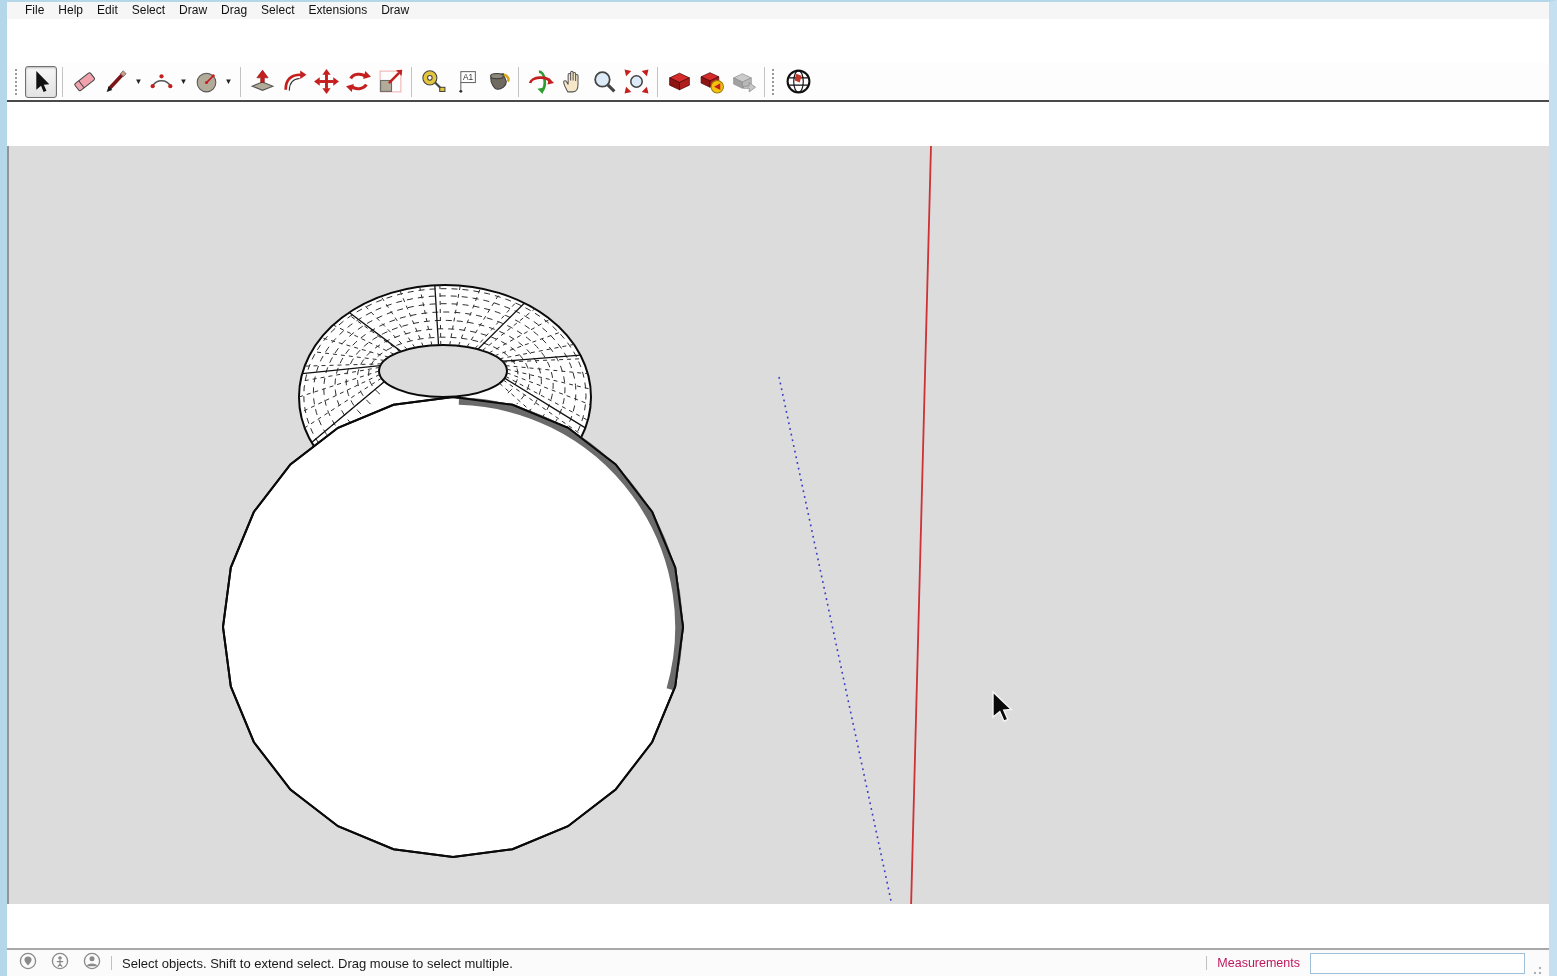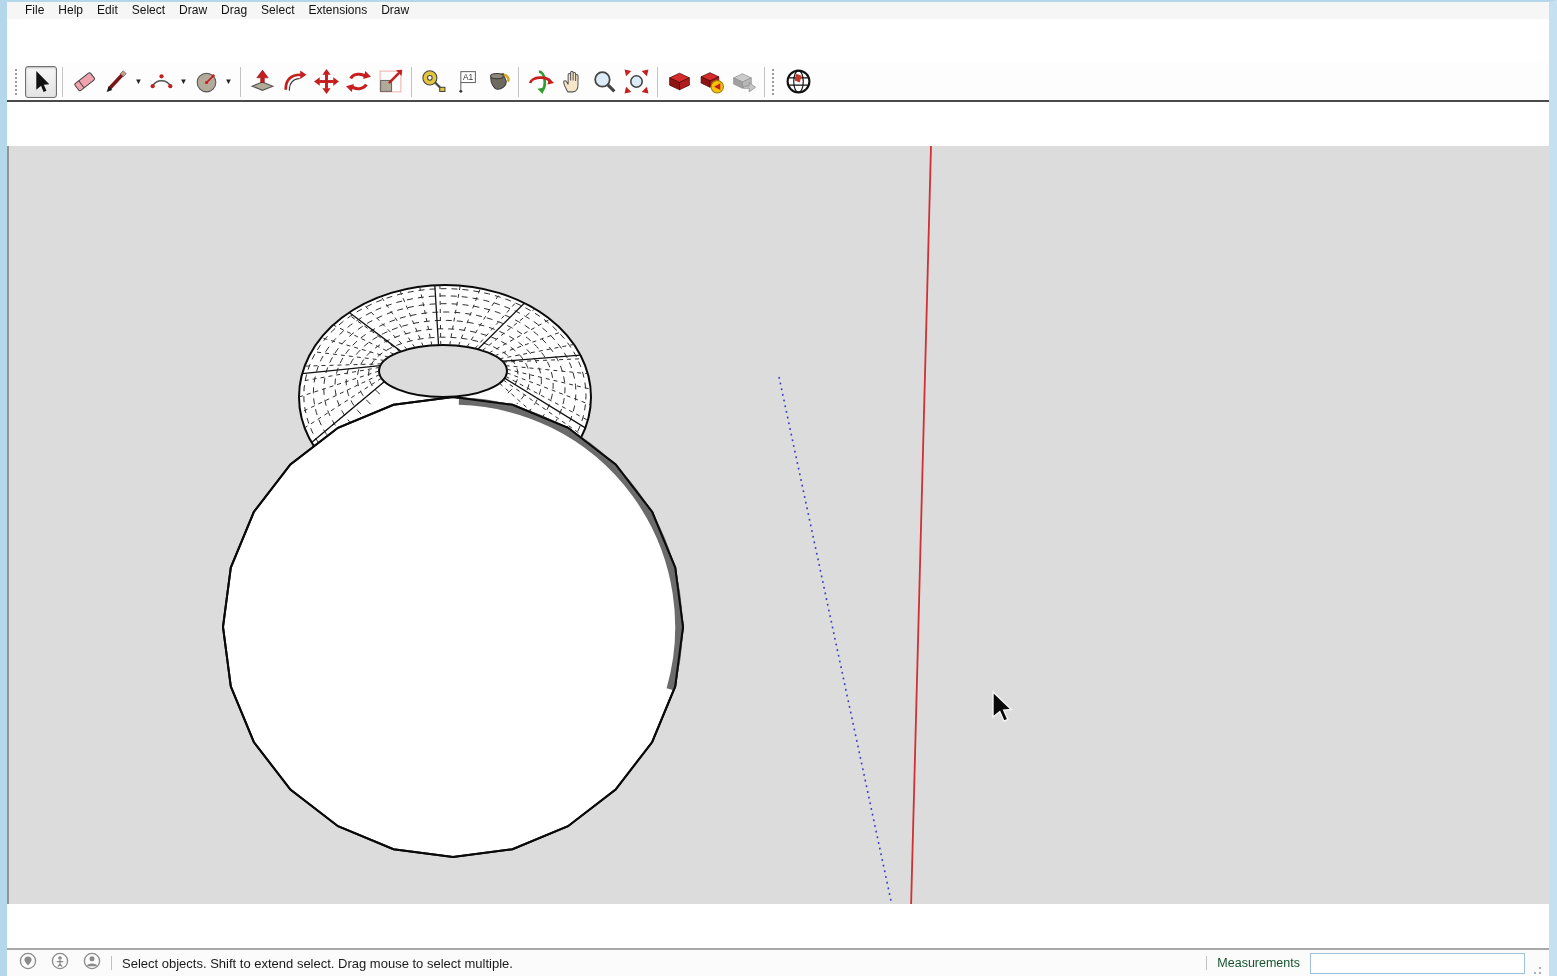--- a/index.html
+++ b/index.html
@@ -29,21 +29,21 @@
   .viewport { flex:1 1 auto; position:relative; background:#dcdcdc;
               box-shadow:inset 2px 0 0 #949494; overflow:hidden; }
   .viewport svg.scene { position:absolute; left:0; top:0; }
   
   .statusbar { height:28px; background:#fbfbfb; border-top:2px solid #a8a8a8;
                display:flex; align-items:center; padding:0 6px 0 12px; flex:0 0 auto; }
   .sb-icons { display:flex; align-items:center; gap:14px; }
   .sb-divider { width:1px; height:14px; background:#c0c0c0; margin:0 10px; }
   .sb-hint { font-size:13px; color:#1a1a1a; }
   .sb-spacer { flex:1 1 auto; }
-  .sb-meas-label { font-size:12.5px; color:#14532d; margin-right:10px; }
+  .sb-meas-label { font-size:12.5px; color:#be185d; margin-right:10px; }
   .sb-meas-input { width:215px; height:21px; border:1px solid #9fc0d8; background:#fff;
                    font-size:12px; font-family:"Liberation Sans",sans-serif; padding:0 4px; }
   .sb-grip { width:12px; height:12px; margin-left:6px; align-self:flex-end;
              background:
                radial-gradient(circle at 9px 9px, #b0b0b0 1.3px, transparent 1.6px),
                radial-gradient(circle at 9px 4px, #b0b0b0 1.3px, transparent 1.6px),
                radial-gradient(circle at 4px 9px, #b0b0b0 1.3px, transparent 1.6px); }
 </style>
 </head>
 <body>

